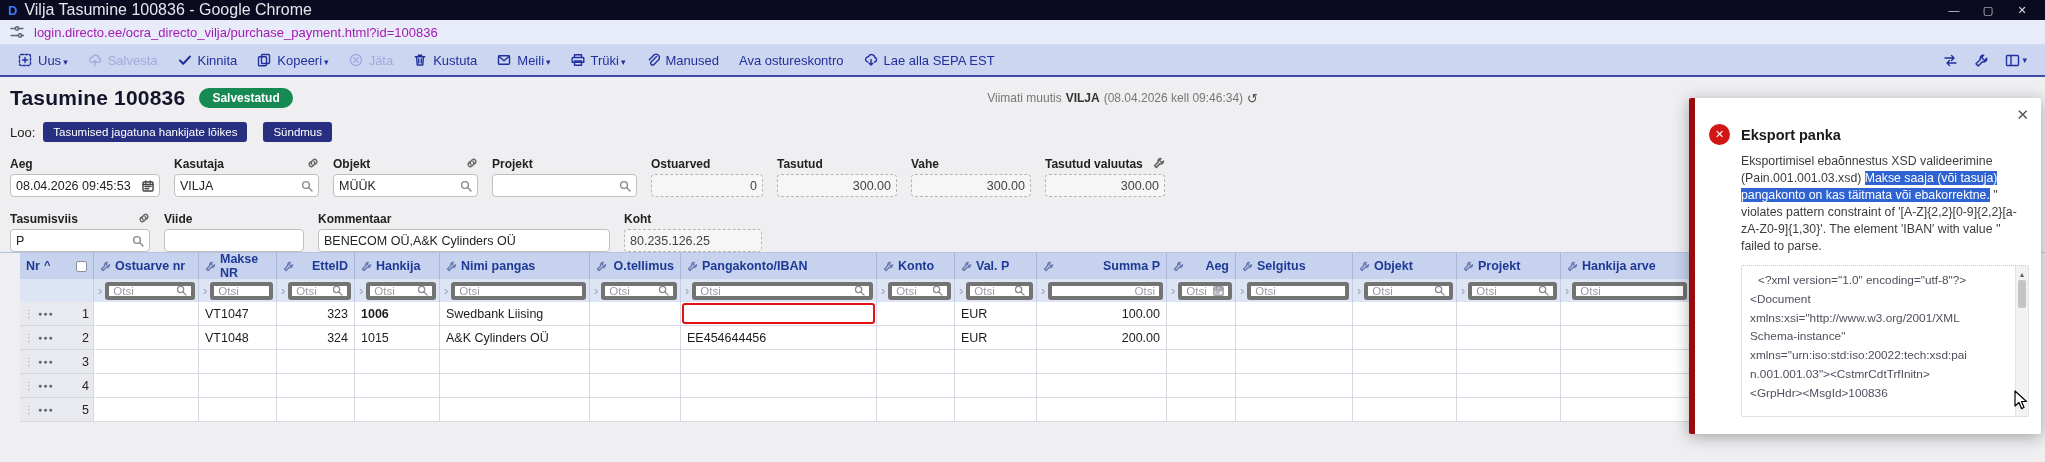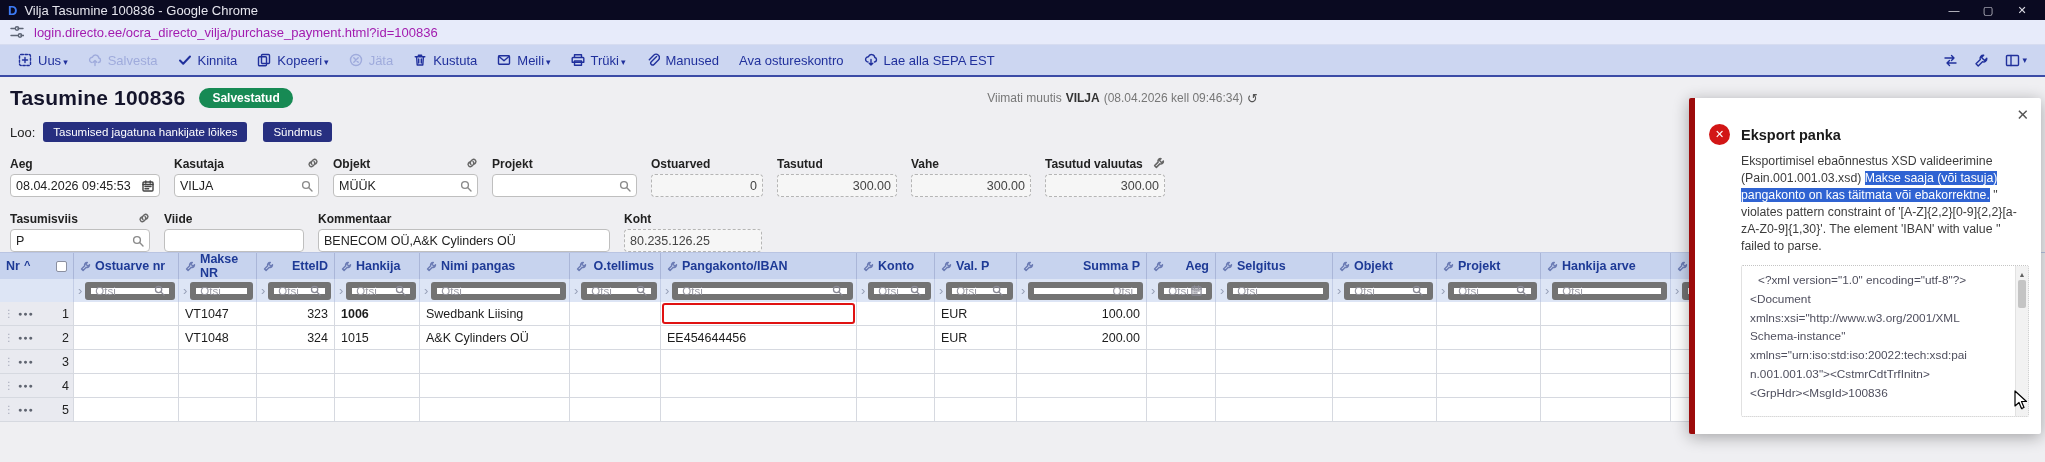--- a/index.html
+++ b/index.html
@@ -2,21 +2,21 @@
 <html><head>
 <meta charset="utf-8">
 <style>
   * { box-sizing: border-box; margin: 0; padding: 0; }
   html,body { width:2045px; height:462px; overflow:hidden; }
   body { font-family:"Liberation Sans","DejaVu Sans",sans-serif; position:relative; background:#efeff2; }
 
   
   .titlebar { height:20px; background:#0a0a21; display:flex; align-items:center; padding:0 6px; color:#e6e6ee; }
   .titlebar .logo { color:#3d7bf5; font-weight:800; font-size:13px; margin:0 7px 0 2px; }
-  .titlebar .ttl { font-size:13px; }
+  .titlebar .ttl { font-size:16px; }
   .win-controls { margin-left:auto; display:flex; }
   .win-controls span { width:34px; text-align:center; font-size:11px; color:#dcdce4; cursor:default; }
   .urlbar { height:25px; background:#e7ebfa; display:flex; align-items:center; padding:0 10px; border-bottom:1px solid #d6dcf0; }
   .urlbar .tune { color:#5d6575; margin-right:10px; display:flex; }
   .urlbar .url { font-size:13px; color:#a21caf; }
 
   
   .toolbar { height:32px; background:#ccd6f1; border-bottom:2px solid #3b4ba6; display:flex; align-items:center; padding:0 8px; }
   .tb-item { display:flex; align-items:center; gap:6px; color:#20309c; font-size:13px; padding:0 10px; height:100%; cursor:pointer; white-space:nowrap; }
   .tb-item svg { width:14px; height:14px; }
@@ -58,29 +58,29 @@
   
   .grid-toolbar { display:flex; align-items:center; gap:6px; margin:26px 0 7px 10px; }
   .sq-btn { width:27px; height:22px; border:none; border-radius:3px; display:flex; align-items:center; justify-content:center; cursor:pointer; }
   .sq-btn svg { width:13px; height:13px; }
   .copy-btn { background:#b7c3e8; color:#4d5da1; }
   .del-btn { background:#e9a0a0; color:#fff; }
   .mass-btn { margin-left:8px; }
 
   
   .grid { border-top:1px solid #b9c4e2; }
-  .grow { display:flex; }
+  .grow { display:flex;padding-left:20px; }
   .th { background:#c7d3ee; height:26px; display:flex; align-items:center; font-size:12.5px; font-weight:700; color:#1e3a96; padding:0 6px; border-right:1px solid #aab6d8; gap:4px; cursor:pointer; }
   .th .wr { color:#6b7bb4; display:flex; } .th .wr svg { width:11px; height:11px; }
   .th.r { justify-content:flex-end; } .th.r .wr { margin-right:auto; }
   .th .sort { font-size:11px; font-weight:700; margin-top:-3px; }
   .th .cb { width:11px; height:11px; background:#fff; border:1px solid #8a8fa0; border-radius:2px; margin-left:auto; cursor:pointer; }
   .tf { background:#dde5f5; height:23px; display:flex; align-items:center; padding:0 3px; border-right:1px solid #c3cde6; gap:2px; }
   .tf .chv { color:#97a0b8; font-size:13px; line-height:1; cursor:pointer; padding:0 1px; }
-  .tf .fin { flex:1; min-width:0; height:18px; background:#fff; border:6px solid #737373; border-radius:3px; display:flex; align-items:center; padding:0 4px; }
+  .tf .fin { flex:1; min-width:0; height:18px; background:#fff; border:4px solid #737373; border-radius:3px; display:flex; align-items:center; padding:0 4px; }
   .tf .fin input { border:none; outline:none; width:100%; min-width:0; font-size:11.5px; color:#333; background:transparent; font-family:inherit; }
   .tf .fin input::placeholder { color:#9a9aa4; }
   .tf .fin.pr input { text-align:right; }
   .tf .fin svg { width:11px; height:11px; color:#8a8a95; flex:none; cursor:pointer; }
   .td { background:#fff; height:24px; display:flex; align-items:center; font-size:12.5px; color:#1c1c1c; padding:0 6px; border-right:1px solid #d6d9e0; border-bottom:1px solid #d6d9e0; position:relative; white-space:nowrap; overflow:hidden; }
   .td.r { justify-content:flex-end; }
   .td.nrcell { background:#e9eaf0; padding:0 4px; gap:4px; }
   .drag { color:#a6a9b8; font-size:10px; cursor:grab; }
   .dots { color:#5f6470; font-size:7px; letter-spacing:1px; cursor:pointer; }
   .rownum { margin-left:auto; color:#222; }

